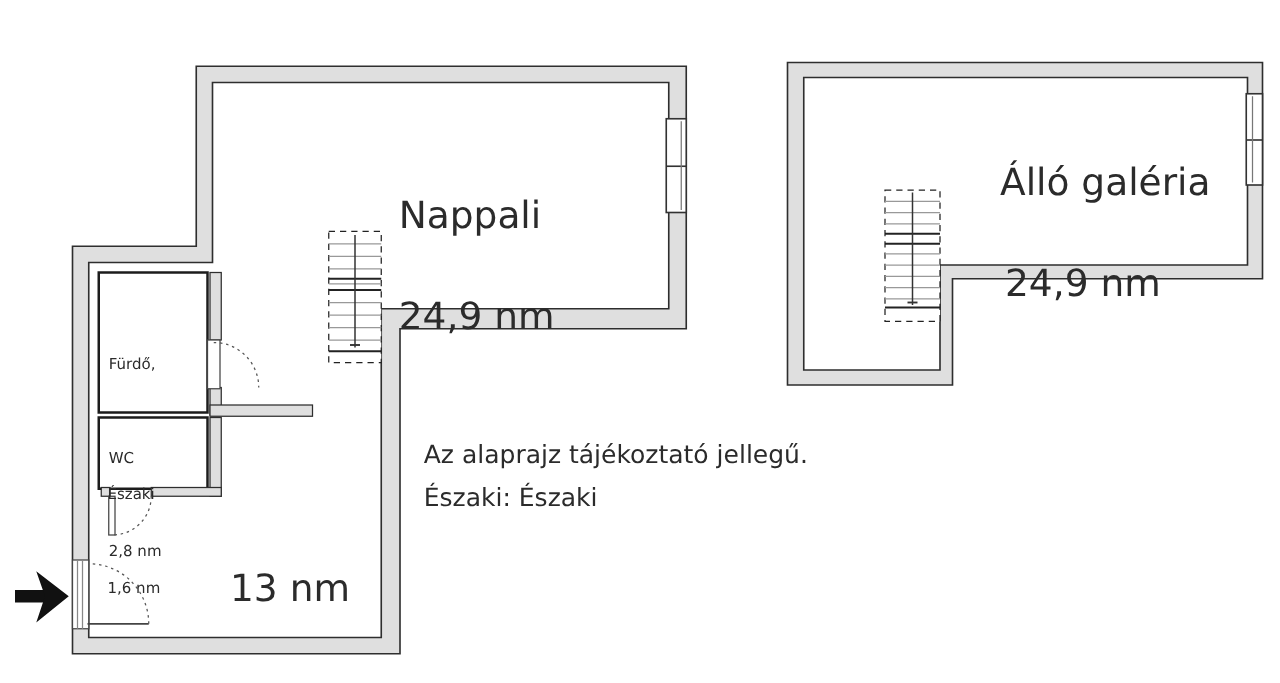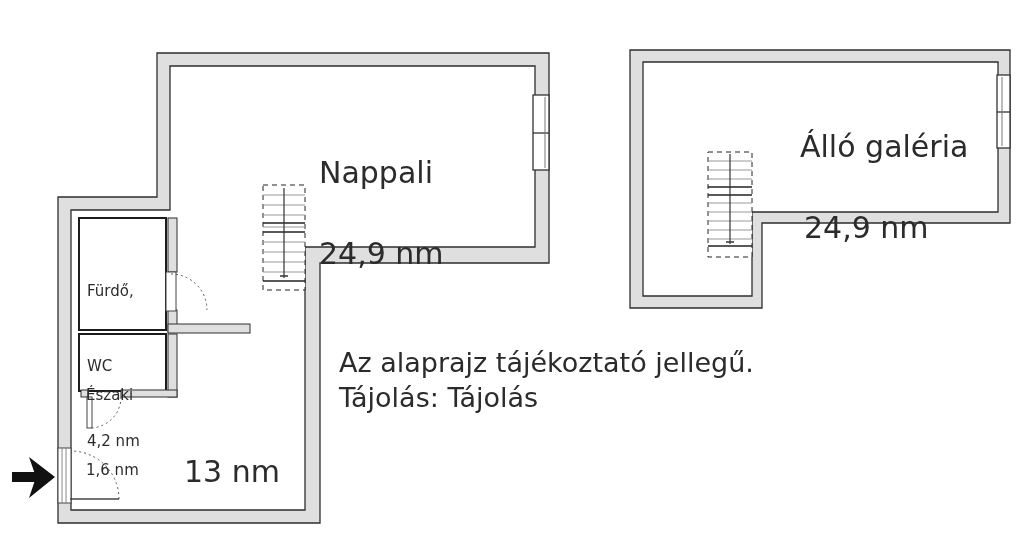--- a/index.html
+++ b/index.html
@@ -8,22 +8,22 @@
     width:1024px;height:546px;
     background:#ffffff;
     overflow:hidden;
     font-family:"DejaVu Sans","Liberation Sans",sans-serif;
     color:#2b2b2b;
   }
   .canvas svg{position:absolute;left:0;top:0;}
   .label{position:absolute;white-space:pre;color:#2b2b2b;}
   .label span{display:block;}
   .room-label-lg{font-size:30px;line-height:27px;}
-  .room-label-sm{font-size:15px;line-height:25px;}
-  .note{font-size:27px;line-height:26px;}
+  .room-label-sm{font-size:12px;line-height:25px;}
+  .note{font-size:20px;line-height:26px;}
 </style>
 </head>
 <body>
 
 <div class="canvas">
 
   <svg width="1024" height="546" viewBox="0 0 1024 546">
 
     <g>
 
@@ -130,34 +130,34 @@
   </svg>
 
   <div class="label room-label-lg" style="left:271px;top:105px;margin-left:48px;">
     <span>Nappali</span>
     <span>24,9 nm</span>
   </div>
 
   <div class="label room-label-sm" style="left:87px;top:229px;">
     <span>Fürdő,</span>
     <span>WC</span>
-    <span>4,2 nm</span>
+    <span>2,8 nm</span>
   </div>
 
   <div class="label room-label-sm" style="left:86px;top:333px;">
     <span>Északi</span>
     <span>1,6 nm</span>
   </div>
 
   <div class="label room-label-lg" style="left:184px;top:402px;line-height:28px;">
     <span>13 nm</span>
   </div>
 
   <div class="label room-label-lg" style="left:800px;top:79px;">
     <span>Álló galéria</span>
     <span style="padding-left:4px;">24,9 nm</span>
   </div>
 
   <div class="label note" style="left:339px;top:350px;">Az alaprajz tájékoztató jellegű.</div>
 
-  <div class="label note" style="left:339px;top:385px;">Tájolás: Tájolás</div>
+  <div class="label note" style="left:339px;top:385px;">Északi: Északi</div>
 
 </div>
 
 </body></html>

